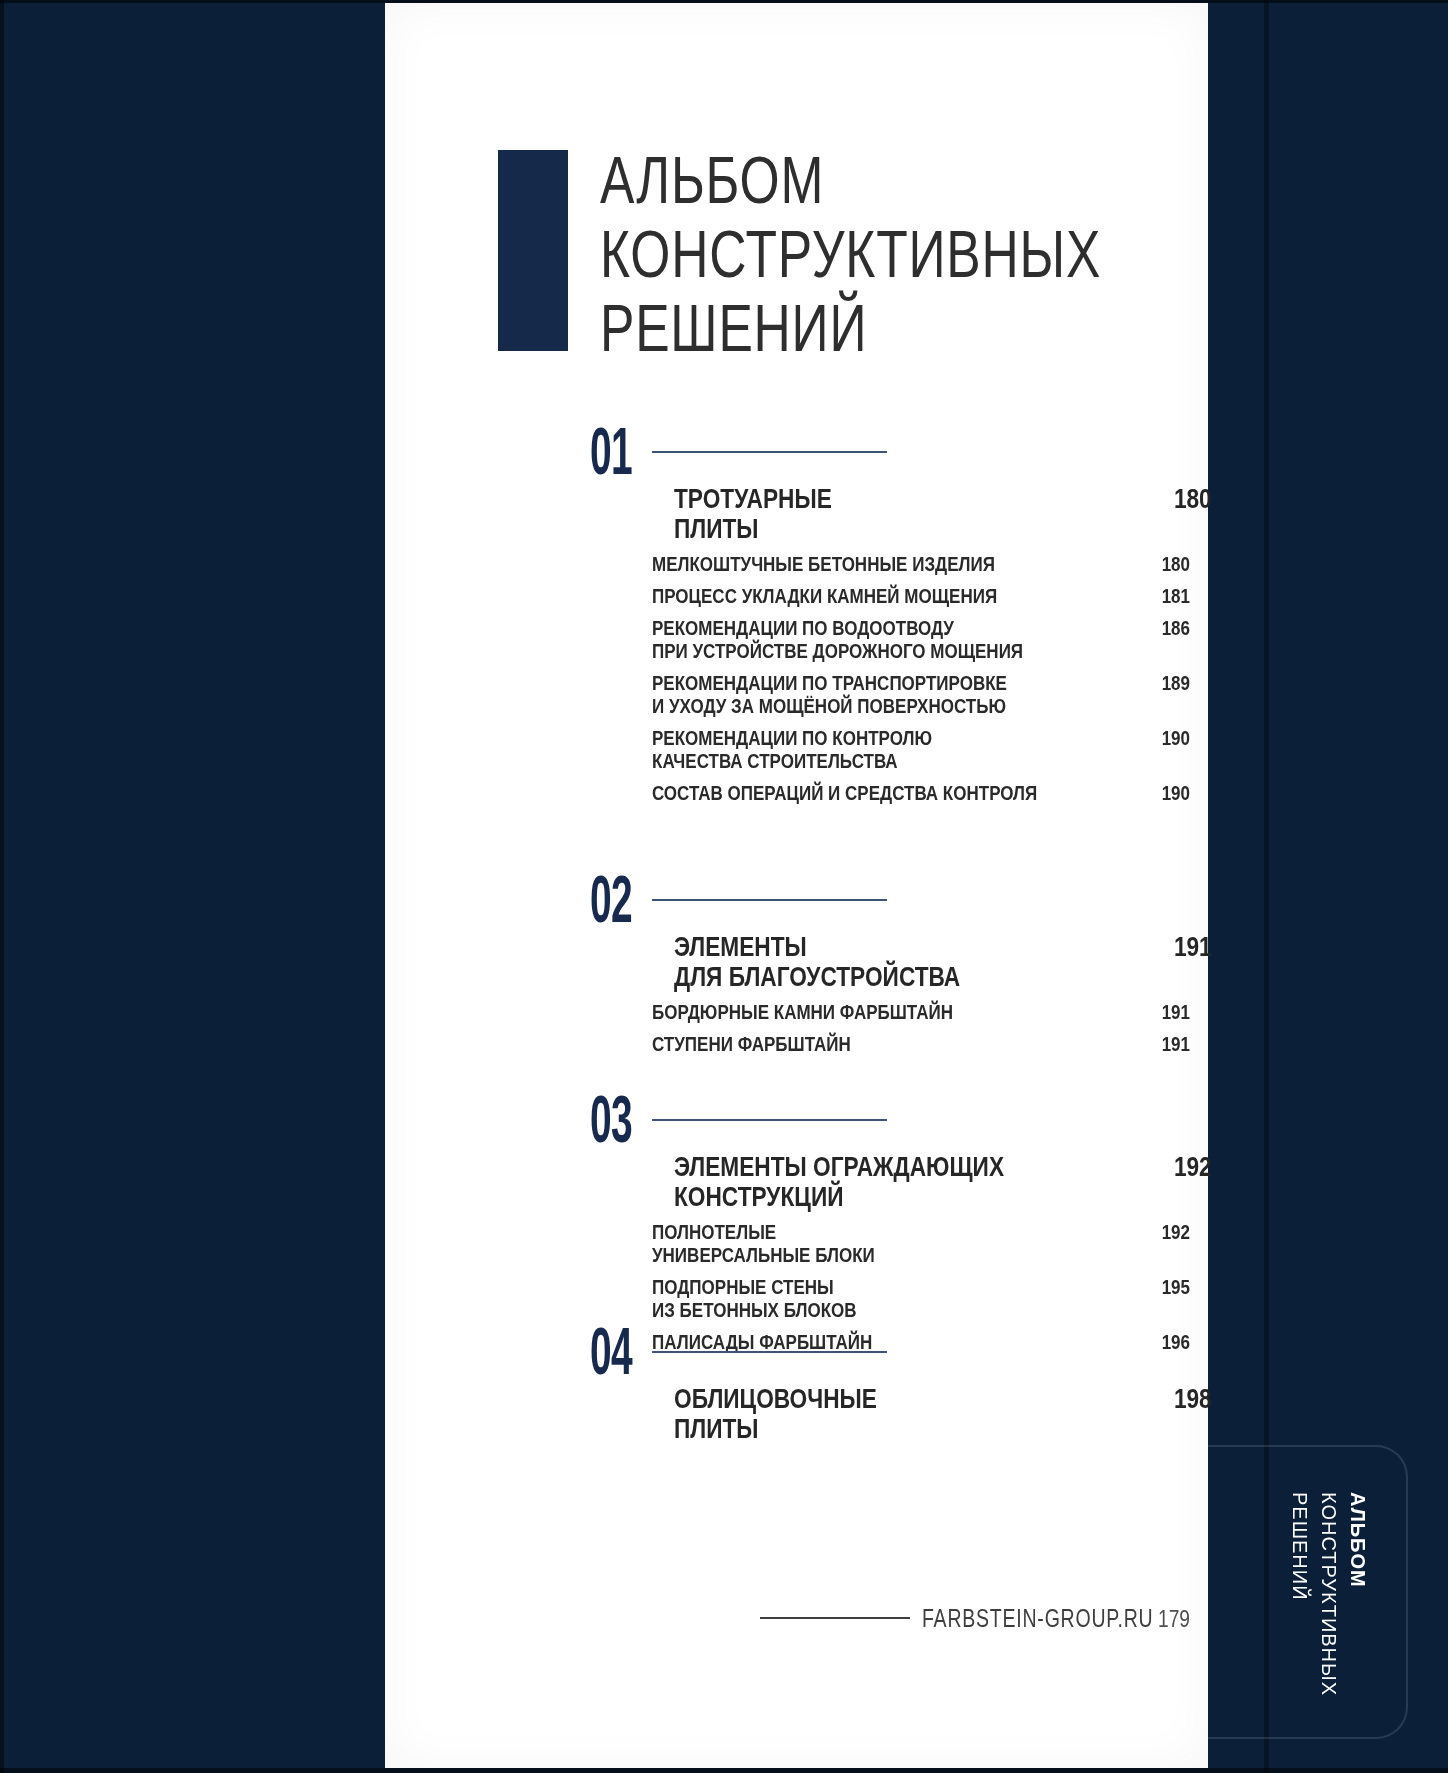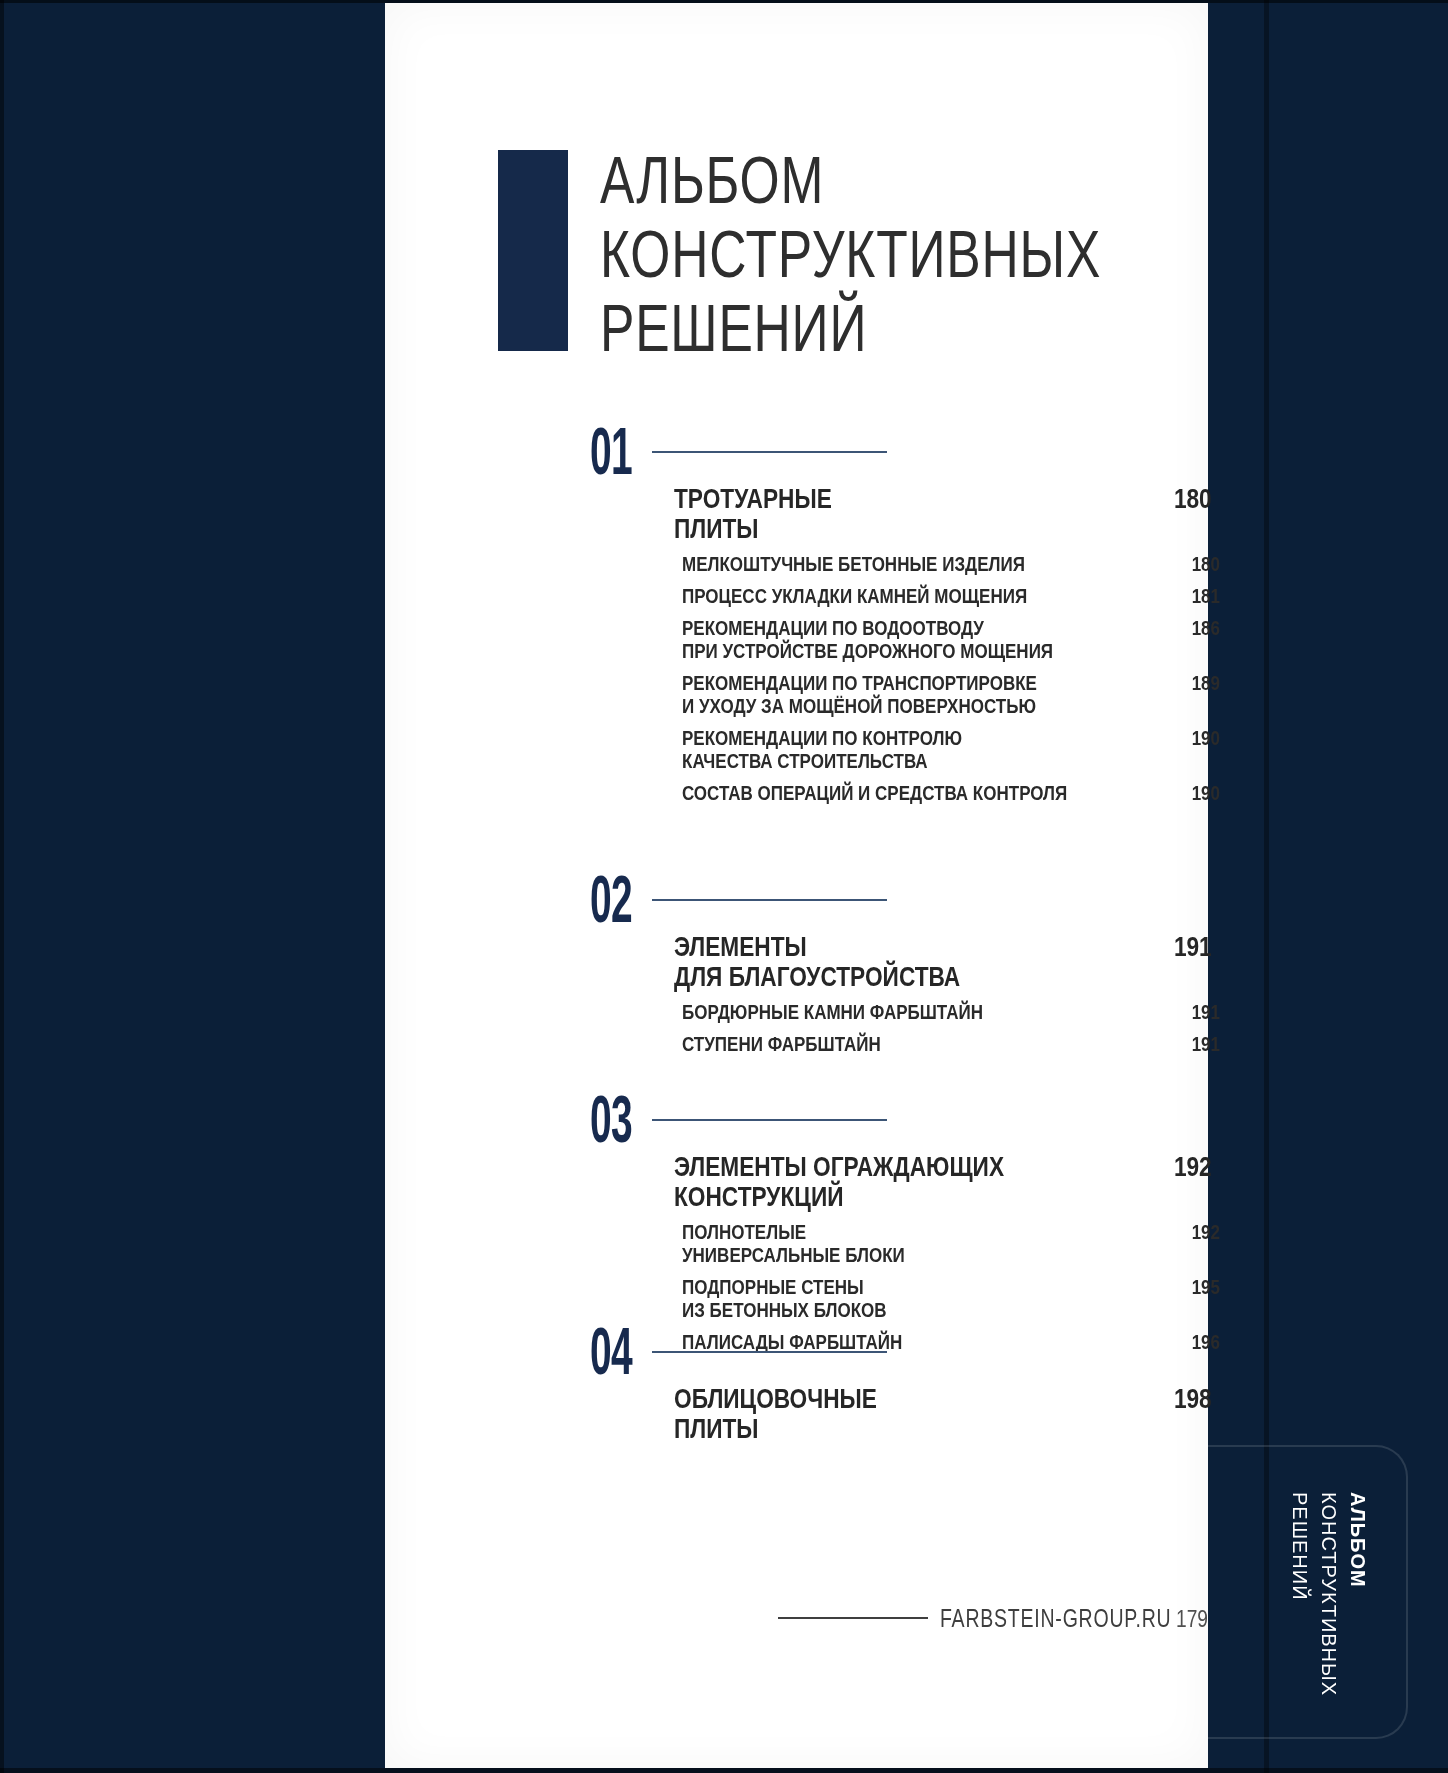--- a/index.html
+++ b/index.html
@@ -35,29 +35,29 @@
   .sec-num{position:absolute;left:0;top:0;}
   .sec-num .cond-num{
     display:inline-block;font-size:66px;line-height:48px;font-weight:700;color:#172a4e;
     transform:scaleX(0.59);transform-origin:0 0;letter-spacing:-1px;
   }
   .sec-rule{position:absolute;left:62px;top:24px;width:235px;height:2px;background:#3c5576;}
   .sec-heading{position:relative;margin-left:84px;padding-top:57px;width:538px;color:#262626;}
   .h-lines{display:block;}
   .h-lines div{font-size:28px;line-height:30px;font-weight:700;white-space:nowrap;}
   .h-page{position:absolute;right:0;top:57px;font-size:28px;line-height:30px;font-weight:700;color:#262626;}
-  .sec-items{margin-left:92px;margin-top:8px;width:538px;}
+  .sec-items{margin-left:62px;margin-top:8px;width:538px;}
   .toc-item{position:relative;margin-bottom:9px;color:#2a2a2a;}
   .i-lines{display:block;}
   .i-lines div{font-size:21px;line-height:23px;font-weight:700;white-space:nowrap;}
   .i-page{position:absolute;right:0;top:0;font-size:21px;line-height:23px;font-weight:700;color:#2a2a2a;}
   .cx{transform:scaleX(0.81);transform-origin:0 0;}
   .cxr{display:inline-block;transform:scaleX(0.81);transform-origin:100% 0;}
   
-  .footer{position:absolute;left:393px;top:1602px;width:430px;height:30px;}
+  .footer{position:absolute;left:375px;top:1602px;width:430px;height:30px;}
   .footer-rule{position:absolute;left:0;top:12px;width:150px;height:2px;background:#3f3f3f;}
   .footer-site{
     position:absolute;left:162px;top:0;font-size:25px;line-height:26px;font-weight:400;
     color:#3e3e3e;letter-spacing:1px;transform:scaleX(0.78);transform-origin:0 0;white-space:nowrap;
   }
   .footer-page{
     position:absolute;right:0;top:1px;font-size:24px;line-height:25px;font-weight:400;
     color:#4f4f4f;transform:scaleX(0.8);transform-origin:100% 0;
   }
   

